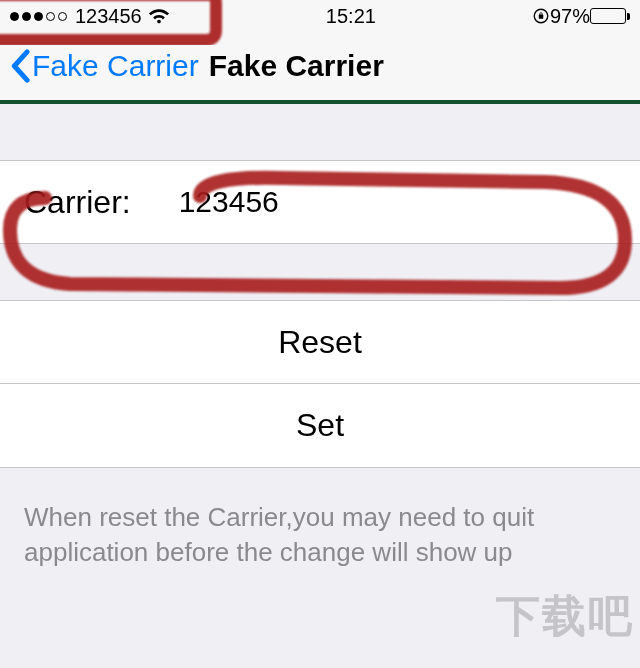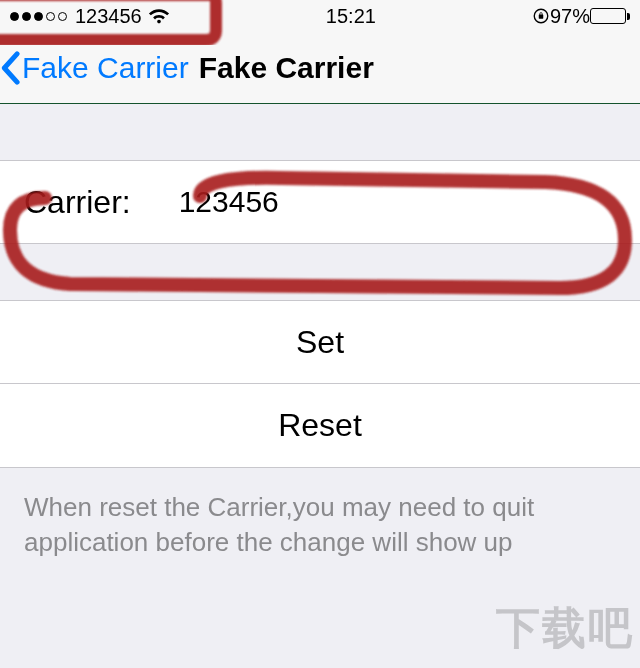--- a/index.html
+++ b/index.html
@@ -68,24 +68,24 @@
     .battery-cap {
       width: 3px;
       height: 7px;
       background: #000;
       border-radius: 0 2px 2px 0;
       margin-left: 1px;
     }
     .nav-bar {
       height: 72px;
       background: #f7f7f7;
-      border-bottom: 1px solid #14532d;
-      display: flex;
-      align-items: center;
-      padding: 0 0;
+      border-bottom: 4px solid #14532d;
+      display: flex;
+      align-items: center;
+      padding: 0 10px;
       position: relative;
     }
     .back-button {
       display: flex;
       align-items: center;
       color: #007aff;
       font-size: 30px;
       font-weight: 300;
       cursor: pointer;
       gap: 2px;
@@ -121,28 +121,28 @@
     .button-cell {
       justify-content: center;
       cursor: pointer;
       font-size: 32px;
       color: #000;
     }
     .button-group .cell + .cell {
       border-top: none;
     }
     .footer-text {
-      padding: 22px 24px;
+      padding: 32px 24px;
       font-size: 26px;
       color: #8a8a8d;
       line-height: 1.35;
     }
     .watermark {
       position: absolute;
-      bottom: 10px;
+      bottom: 22px;
       right: 6px;
       color: rgba(120,120,120,0.35);
       pointer-events: none;
     }
     .watermark .wm-main { font-size: 44px; font-weight: 700; letter-spacing: 2px; }
     .watermark .wm-sub { font-size: 15px; }
     
     .anno-svg {
       position: absolute;
       top: 0;
@@ -200,22 +200,22 @@
 </div>
 
 <div class="section-gap"></div>
 <div class="cell input-cell">
   <span class="label">Carrier:</span>
   <span class="value">123456</span>
 </div>
 
 <div class="section-gap"></div>
 <div class="button-group">
+  <div class="cell button-cell">Reset</div>
   <div class="cell button-cell">Set</div>
-  <div class="cell button-cell">Reset</div>
 </div>
 
 <div class="footer-text">When reset the Carrier,you may need to quit application before the change will show up</div>
 
 <svg class="anno-svg">
 
   <path d="M -5 -5 L 210 -5 Q 216 -5 216 3 L 216 30 Q 216 40 206 40 L -5 40" fill="none" stroke="#a81c1c" stroke-width="12" stroke-linecap="round" stroke-linejoin="round" opacity="0.92" filter="url(#blur1)"></path>
 
   <path d="M 45 198 Q 10 198 10 230 Q 10 280 70 284 L 560 288 Q 625 288 625 240 Q 625 185 545 182 L 280 178 Q 200 176 200 196" fill="none" stroke="#a81c1c" stroke-width="14" stroke-linecap="round" stroke-linejoin="round" opacity="0.9" filter="url(#blur1)"></path>
   <defs>

